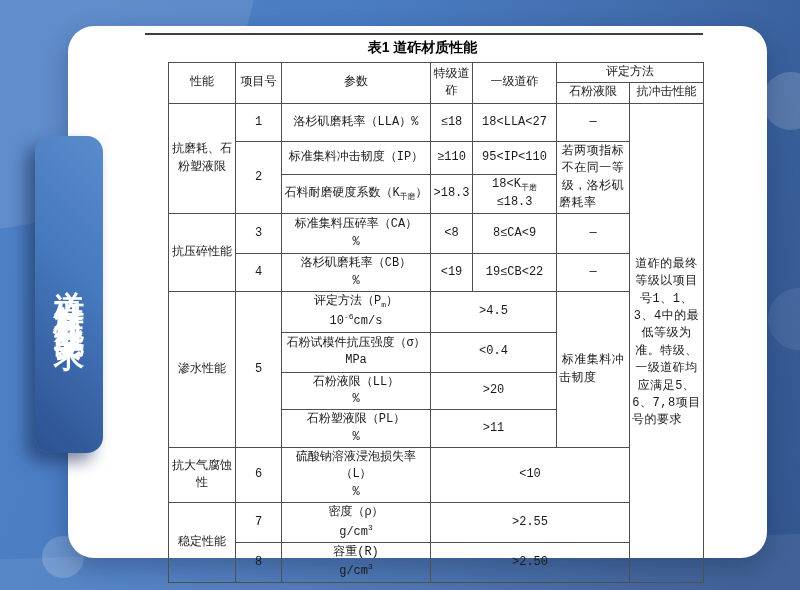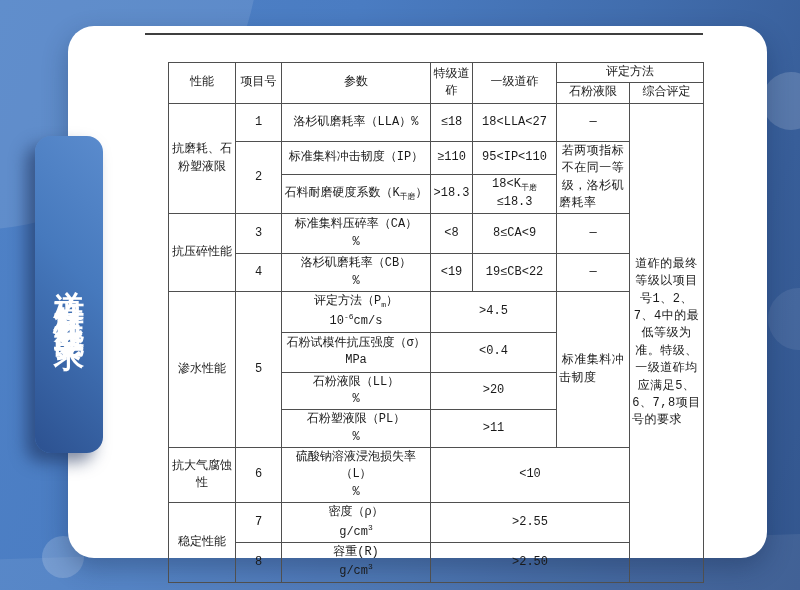--- a/index.html
+++ b/index.html
@@ -67,20 +67,21 @@
 <body>
 
 <div class="bg-shape arc-topleft"></div>
 <div class="bg-shape circle-right-1"></div>
 <div class="bg-shape circle-right-2"></div>
 <div class="bg-shape circle-bottomleft"></div>
 <div class="bg-shape band-bottom"></div>
 
 <div class="panel">
   <div class="title-rule"></div>
+  <div class="table-title">表1 道砟材质性能</div>
 
   <table class="ballast">
     <colgroup>
       <col style="width:67px">
         <col style="width:46px">
         <col style="width:149px">
       <col style="width:42px">
         <col style="width:84px">
         <col style="width:73px">
         <col style="width:74px">
@@ -90,31 +91,31 @@
       <tr style="height:20px">
         <td rowspan="2">性能</td>
         <td rowspan="2">项目号</td>
         <td rowspan="2">参数</td>
         <td rowspan="2">特级道砟</td>
         <td rowspan="2">一级道砟</td>
         <td colspan="2">评定方法</td>
       </tr>
       <tr style="height:20px">
         <td>石粉液限</td>
-        <td>综合评定</td>
+        <td>抗冲击性能</td>
       </tr>
 
       <tr style="height:38px">
         <td rowspan="3">抗磨耗、石粉塑液限</td>
         <td>1</td>
         <td>洛杉矶磨耗率（LLA）%</td>
         <td>≤18</td>
         <td>18&lt;LLA&lt;27</td>
         <td>—</td>
-        <td rowspan="12" class="note-comp">道砟的最终等级以项目号1、2、7、4中的最低等级为准。特级、一级道砟均应满足5、6、7,8项目号的要求</td>
+        <td rowspan="12" class="note-comp">道砟的最终等级以项目号1、1、3、4中的最低等级为准。特级、一级道砟均应满足5、6、7,8项目号的要求</td>
       </tr>
 
       <tr style="height:32px">
         <td rowspan="2">2</td>
         <td>标准集料冲击韧度（IP）</td>
         <td>≥110</td>
         <td>95&lt;IP&lt;110</td>
         <td rowspan="2" class="note">若两项指标不在同一等级，洛杉矶磨耗率</td>
       </tr>
 

